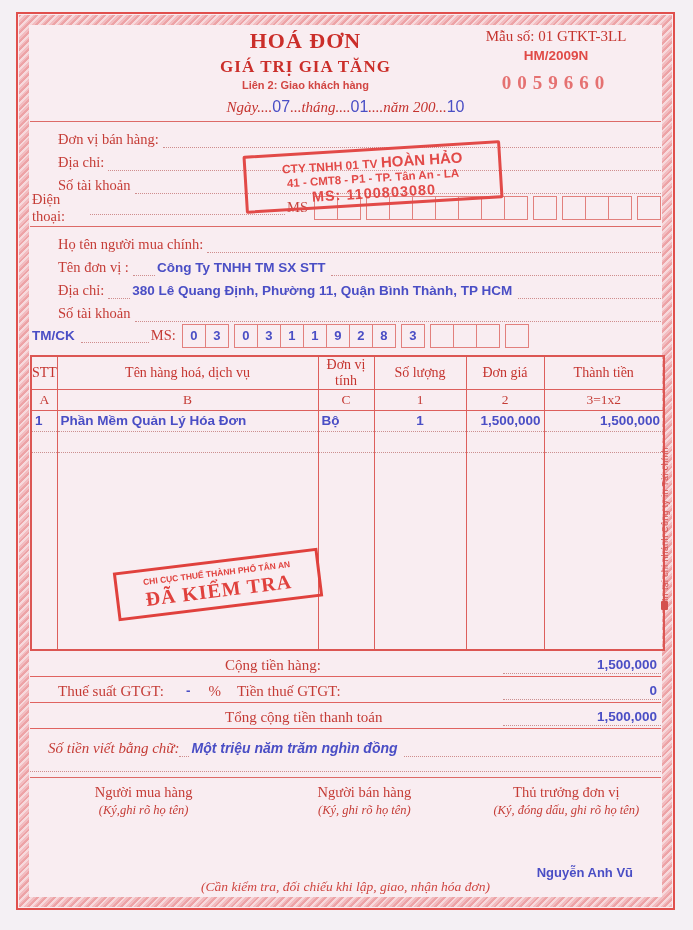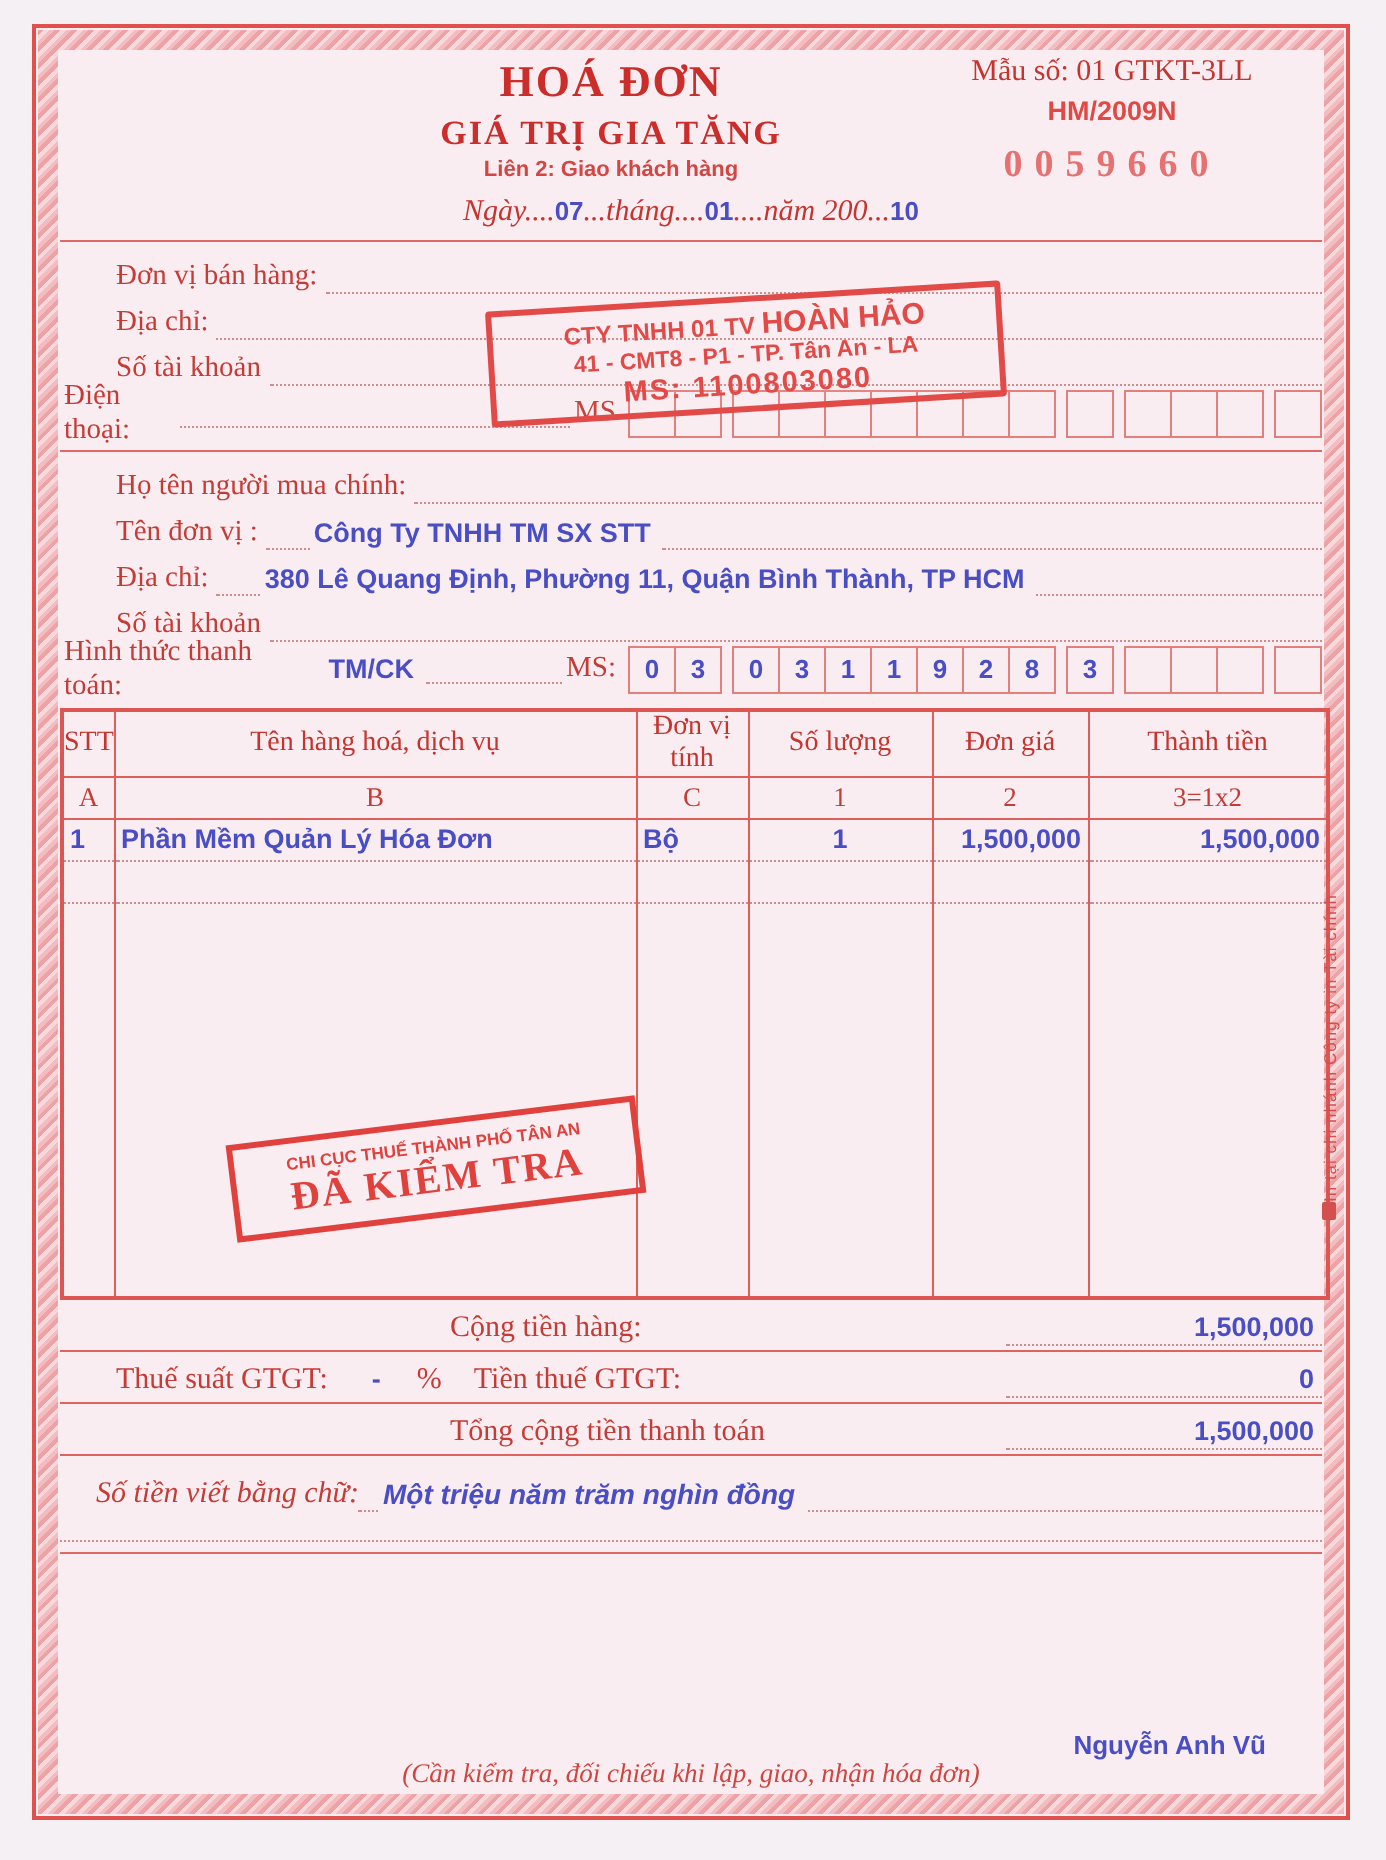--- a/index.html
+++ b/index.html
@@ -15,21 +15,21 @@
   .h-spacer{width:130px;}
   .h-titles{flex:1;text-align:center;}
   .t1{font-size:22px;font-weight:bold;color:#cb2e2a;letter-spacing:1px;}
   .t2{font-size:17px;font-weight:bold;color:#cb2e2a;letter-spacing:1px;margin-top:3px;}
   .t3{font-size:11px;font-weight:bold;font-family:"Liberation Sans",sans-serif;margin-top:2px;color:#d24643;}
   .h-form{width:210px;text-align:center;}
   .f1{font-size:15px;color:#c5342f;white-space:nowrap;}
   .f2{font-size:13.5px;font-weight:bold;font-family:"Liberation Sans",sans-serif;color:#e04a46;margin-top:3px;}
   .f3{font-size:19px;color:#e57171;letter-spacing:6px;margin-top:9px;font-weight:bold;}
   .dateline{text-align:center;font-style:italic;font-size:15px;margin-top:4px;color:#c5342f;}
-  .dateline .num{font-style:normal;font-weight:bold;font-family:"Liberation Sans",sans-serif;font-size:13px;color:#4a4ec5;}
+  .dateline .num{font-style:normal;font-weight:normal;font-family:"Liberation Sans",sans-serif;font-size:16px;color:#4a4ec5;}
   .hr{border-top:1px solid #dd6a67;margin:5px 0 3px;}
   
   .row{display:flex;align-items:flex-end;height:23px;padding-left:28px;}
   .lbl{font-size:14.5px;white-space:nowrap;padding-right:4px;}
   .dots{flex:1;border-bottom:1px dotted #cf8d8d;height:16px;}
   .dots.fixed{flex:none;}
   .bval{font-size:13.5px;font-weight:bold;font-family:"Liberation Sans",sans-serif;color:#4a4ec5;padding:0 6px 1px 2px;white-space:nowrap;}
   
   .msrow{display:flex;align-items:center;height:27px;}
   .mslbl{font-size:14.5px;padding:0 6px 0 2px;}
@@ -176,21 +176,20 @@
         <span class="lbl">Địa chỉ:</span>
         <span class="dots fixed" style="width:22px;"></span>
         <span class="bval">380 Lê Quang Định, Phường 11, Quận Bình Thành, TP HCM</span>
         <span class="dots"></span>
       </div>
       <div class="row">
         <span class="lbl">Số tài khoản</span>
         <span class="dots"></span>
       </div>
       <div class="msrow">
-        <span class="mslbl" style="font-size:14.5px;">Hình thức thanh toán:</span>
         <span class="bval">TM/CK</span>
         <span class="dots fixed" style="width:68px;height:14px;"></span>
         <span class="mslbl">MS:</span>
         <div class="boxes">
           <div class="grp">
               <span class="box">0</span>
               <span class="box">3</span>
             </div>
           <div class="grp">
               <span class="box">0</span>
@@ -312,20 +311,34 @@
       </div>
       <div class="words">
         <span class="tlabel" style="margin-left:18px;">Số tiền viết bằng chữ:</span>
         <span class="dots fixed" style="width:10px;height:14px;"></span>
         <span class="bval">Một triệu năm trăm nghìn đồng</span>
         <span class="dots" style="height:14px;"></span>
       </div>
       <div class="extradots"></div>
       <div class="hr"></div>
 
+      <div class="sigs">
+        <div class="sig s1">
+          <div class="st">Người mua hàng</div>
+          <div class="sn">(Ký,ghi rõ họ tên)</div>
+        </div>
+        <div class="sig s2">
+          <div class="st">Người bán hàng</div>
+          <div class="sn">(Ký, ghi rõ họ tên)</div>
+        </div>
+        <div class="sig s3">
+          <div class="st">Thủ trưởng đơn vị</div>
+          <div class="sn">(Ký, đóng dấu, ghi rõ họ tên)</div>
+        </div>
+      </div>
 
       <div class="signame">Nguyễn Anh Vũ</div>
       <div class="footnote">(Cần kiểm tra, đối chiếu khi lập, giao, nhận hóa đơn)</div>
     </div>
 
     <div class="stamp-seller">
       <div class="ss1"><span>CTY TNHH 01 TV </span><span class="big">HOÀN HẢO</span></div>
       <div class="ss2">41 - CMT8 - P1 - TP. Tân An - LA</div>
       <div class="ss3">MS: 1100803080</div>
     </div>

